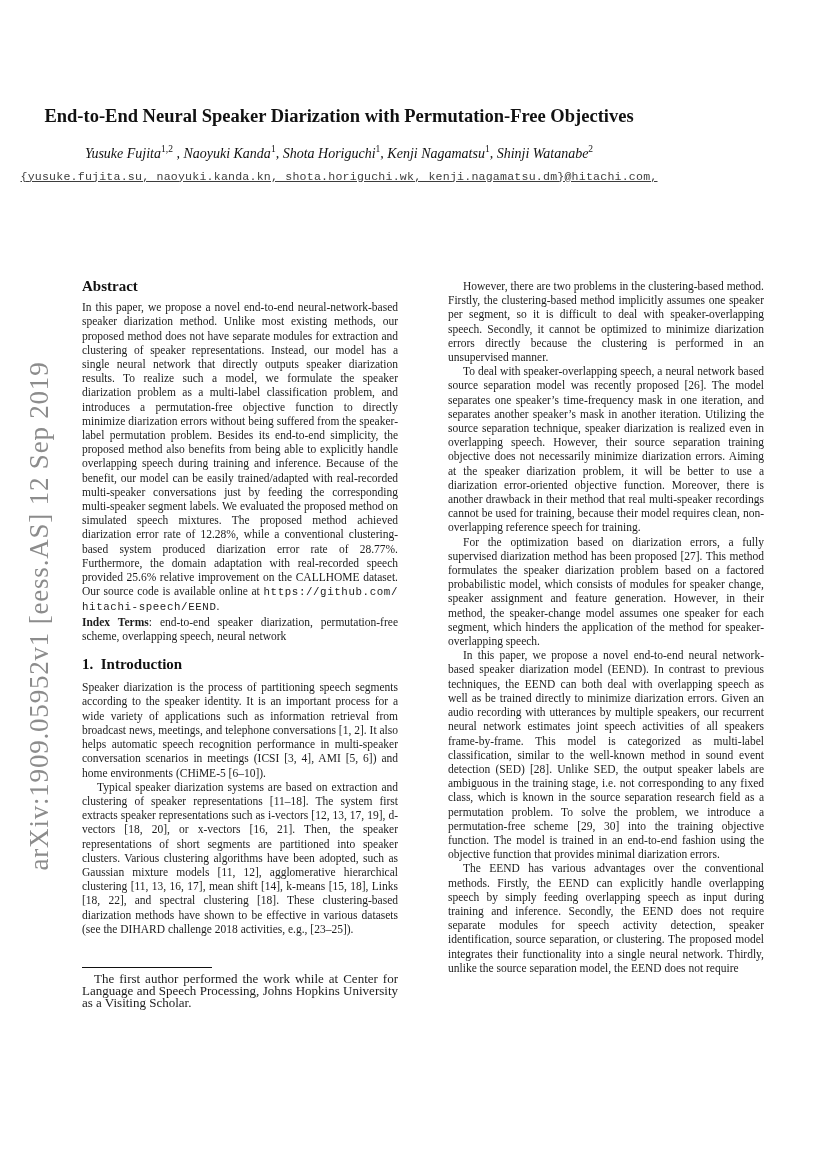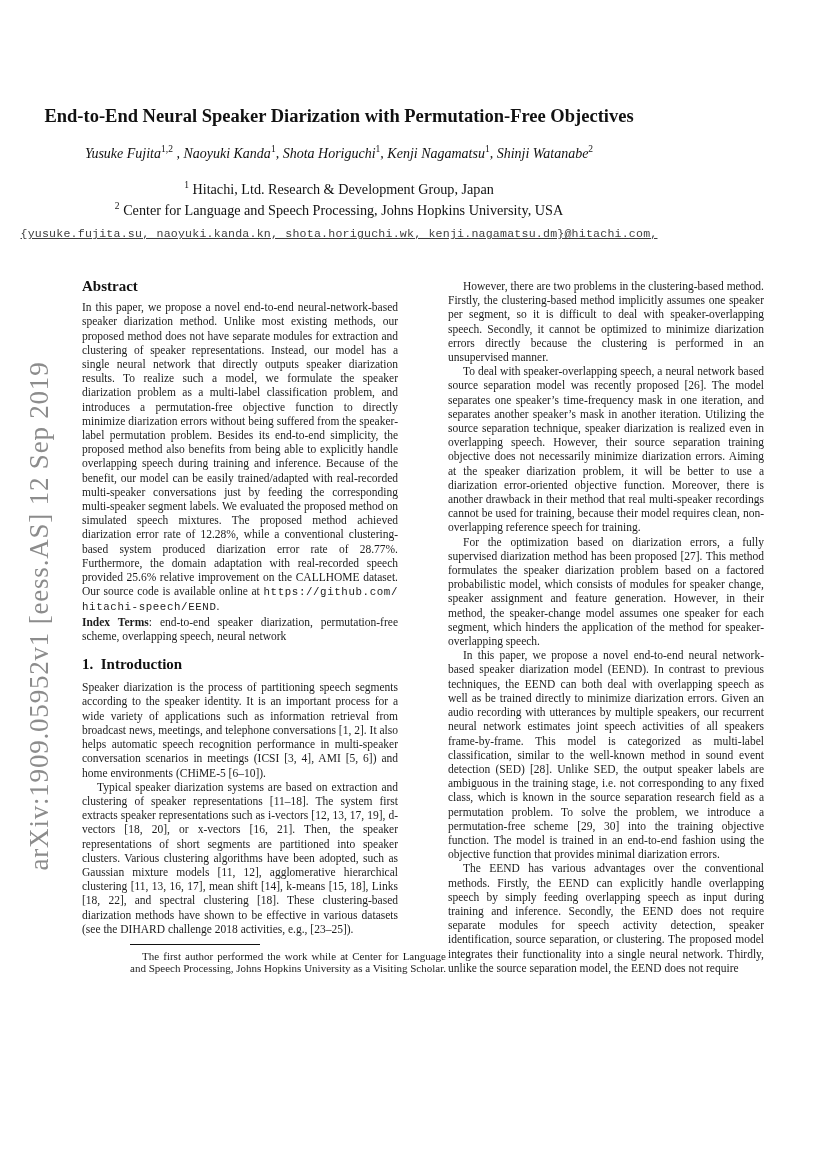--- a/index.html
+++ b/index.html
@@ -101,26 +101,25 @@
     font-size: 10.8px;
     letter-spacing: 0.6px;
     word-break: break-all;
     color: #1c1c1c;
     text-decoration: none;
   }
   
   .footnote {
     position: absolute;
     left: 82px;
-    top: 944px;
+    top: 967px;
     width: 316px;
-    font-size: 11px;
+    font-size: 13px;
     line-height: 12.2px;
     text-align: justify;
-    margin-left: 48px;
   }
   .footnote-rule {
     width: 130px;
     height: 0;
     border-top: 1.2px solid #111;
     margin: 0 0 5px 0;
   }
   .footnote-text {
     margin: 0;
     text-indent: 12px;
@@ -129,24 +128,20 @@
 </head>
 <body>
 
 <div class="page">
 
   <div class="arxiv-banner">arXiv:1909.05952v1  [eess.AS]  12 Sep 2019</div>
 
   <div class="header">
     <h1 class="paper-title">End-to-End Neural Speaker Diarization with Permutation-Free Objectives</h1>
     <div class="authors" id="authors"><span>Yusuke Fujita</span><sup>1,2</sup><span> , </span><span>Naoyuki Kanda</span><sup>1</sup><span>, </span><span>Shota Horiguchi</span><sup>1</sup><span>, </span><span>Kenji Nagamatsu</span><sup>1</sup><span>, </span><span>Shinji Watanabe</span><sup>2</sup></div>
-    <div class="affils" id="affils">
-        <div class="affil-line"><sup>1</sup><span> Hitachi, Ltd. Research &amp; Development Group, Japan</span></div>
-        <div class="affil-line"><sup>2</sup><span> Center for Language and Speech Processing, Johns Hopkins University, USA</span></div>
-      </div>
     <div class="emails">
       <div>{yusuke.fujita.su, naoyuki.kanda.kn, shota.horiguchi.wk, kenji.nagamatsu.dm}@hitachi.com,</div>
     </div>
   </div>
 
   <section class="col col-left">
     <h2 class="sec-heading">Abstract</h2>
     <p class="para" id="abstract-para"><span class="run-normal">In this paper, we propose a novel end-to-end neural-network-based speaker diarization method. Unlike most existing methods, our proposed method does not have separate modules for extraction and clustering of speaker representations. Instead, our model has a single neural network that directly outputs speaker diarization results. To realize such a model, we formulate the speaker diarization problem as a multi-label classification problem, and introduces a permutation-free objective function to directly minimize diarization errors without being suffered from the speaker-label permutation problem. Besides its end-to-end simplicity, the proposed method also benefits from being able to explicitly handle overlapping speech during training and inference. Because of the benefit, our model can be easily trained/adapted with real-recorded multi-speaker conversations just by feeding the corresponding multi-speaker segment labels. We evaluated the proposed method on simulated speech mixtures. The proposed method achieved diarization error rate of 12.28%, while a conventional clustering-based system produced diarization error rate of 28.77%. Furthermore, the domain adaptation with real-recorded speech provided 25.6% relative improvement on the CALLHOME dataset. Our source code is available online at </span><span class="run-mono-link">https://github.com/hitachi-speech/EEND</span><span class="run-normal">.</span></p>
     <p class="para" id="index-terms"><span class="run-bold">Index Terms</span><span class="run-normal">: end-to-end speaker diarization, permutation-free scheme, overlapping speech, neural network</span></p>
     <h2 class="sec-heading intro-heading">1.  Introduction</h2>

